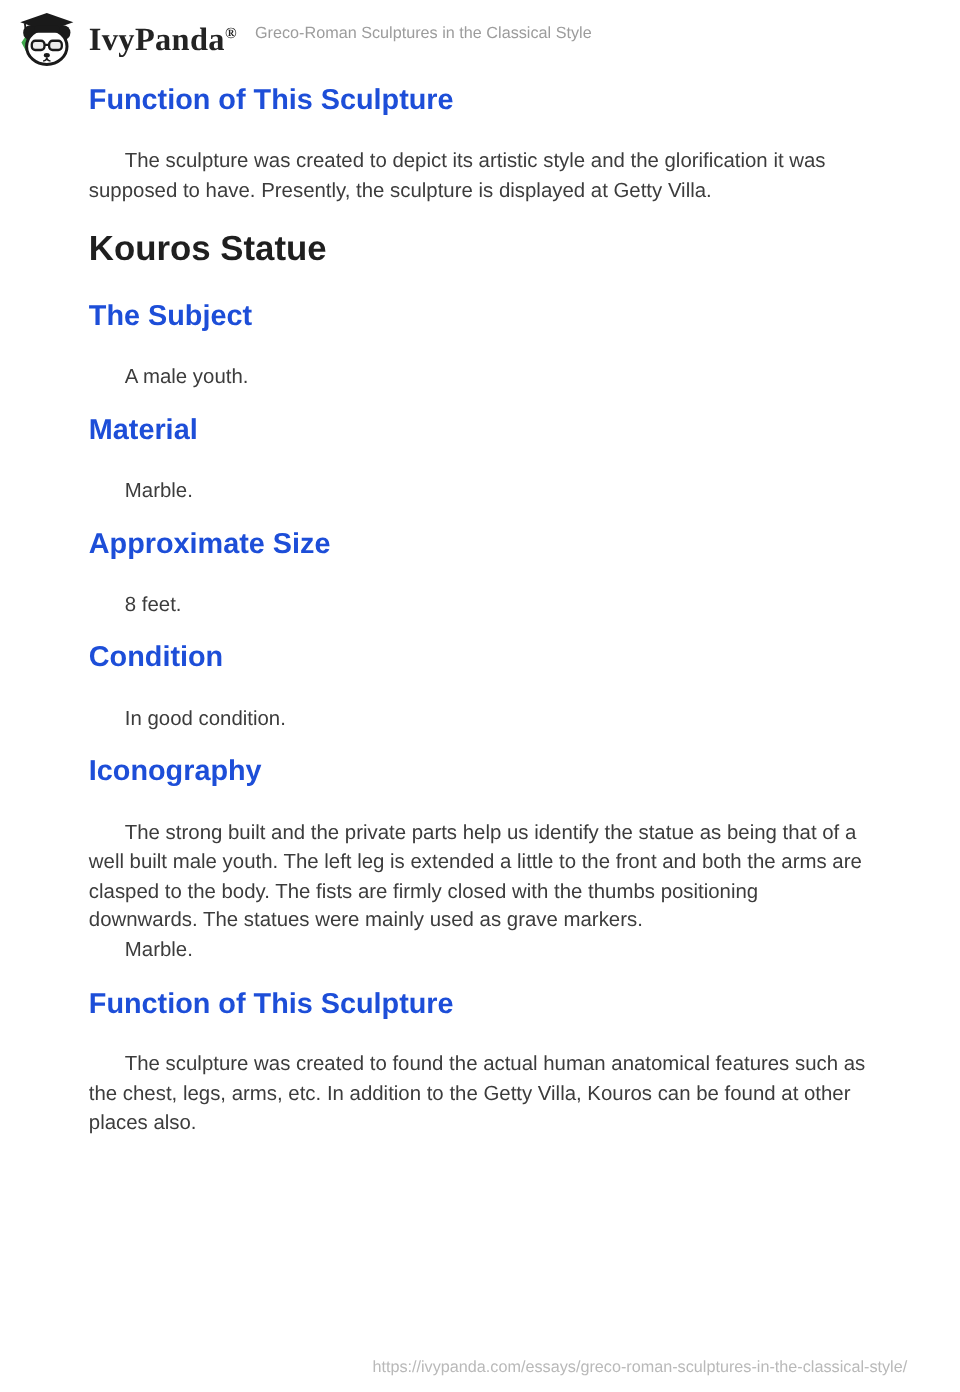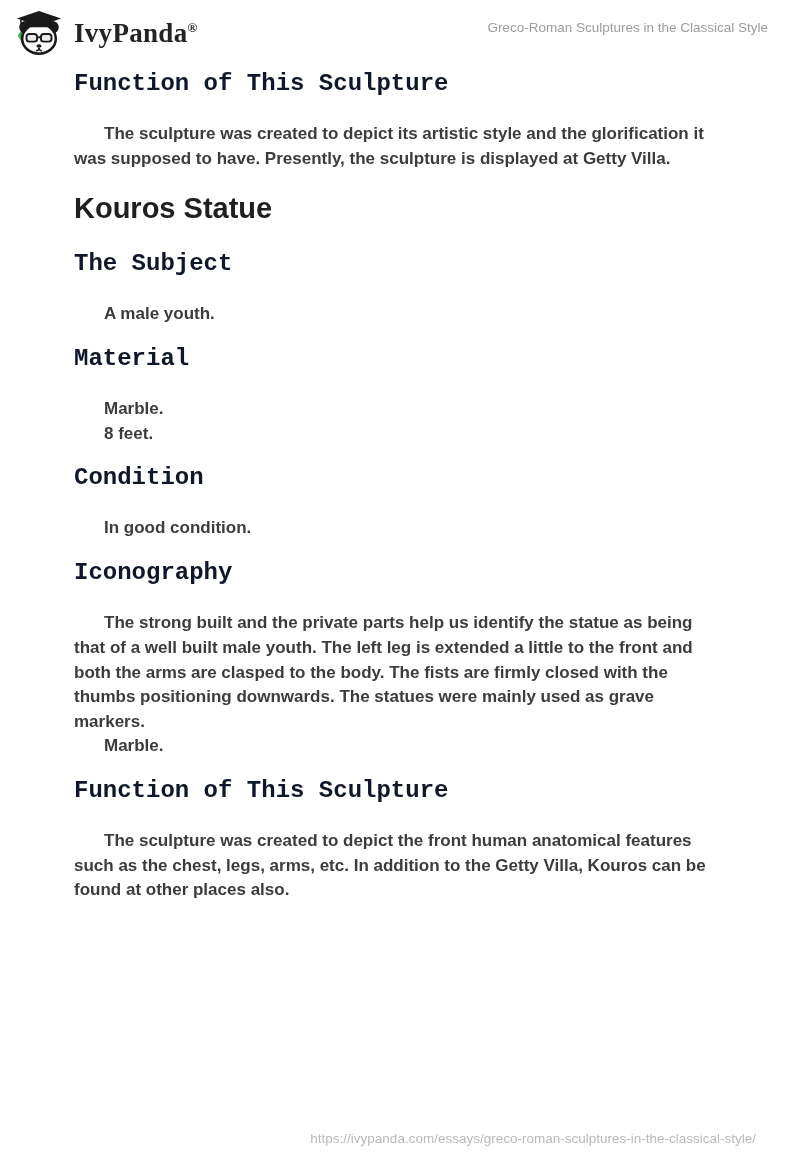--- a/index.html
+++ b/index.html
@@ -7,45 +7,45 @@
   body {
     width: 800px; height: 1160px;
     font-family: "Liberation Sans", sans-serif;
     position: relative; overflow: hidden;
   }
   .page {
     width: 800px; height: 1160px;
     background: #ffffff; position: relative;
   }
   .header {
-    display: flex; justify-content: space-between; align-items: flex-start;
+    display: flex; align-items: flex-start;
     padding: 8px 32px 0 14px; height: 62px;
   }
   .brand { display: flex; align-items: center; gap: 10px; }
   .brand-logo { width: 50px; height: 50px; display: block; }
   .brand-name {
     font-family: "Liberation Serif", serif;
     font-weight: bold; font-size: 27px; color: #232323;
     letter-spacing: 0.3px; line-height: 50px;
   }
   .brand-name sup { font-size: 13px; vertical-align: super; line-height: 0; }
-  .doc-title { font-size: 13.5px; color: #9c9c9c; margin-top: 12px; }
+  .doc-title { font-size: 13.5px; color: #9c9c9c; margin-top: 12px; margin-left: 15px; }
   .content { padding: 0 74px; }
   .article-h1 {
     font-size: 29px; font-weight: bold; color: #1f1f1f;
     margin: 19px 0 25px; line-height: 1.18;
   }
   .article-h2 {
-    font-size: 24px; font-weight: bold; color: #0f172a;
-    margin: 18px 0 24px; line-height: 1.18; font-family: Liberation Mono, monospace;
+    font-size: 24px; font-weight: bold; color: #1d4ed8;
+    margin: 18px 0 24px; line-height: 1.18;
   }
   .content .article-h2:first-child { margin-top: 8px; }
   .article-p {
     font-size: 17px; color: #3c3c3c;
-    line-height: 24.6px; text-indent: 30px; margin: 0; font-weight: bold;
+    line-height: 24.6px; text-indent: 30px; margin: 0;
   }
   .footer-url {
     position: absolute; right: 44px; bottom: 14px;
     font-size: 13.5px; color: #b9b9b9; text-decoration: none;
   }
 </style>
 </head>
 <body>
 
 <div class="page">
@@ -79,29 +79,30 @@
     <p class="article-p">The sculpture was created to depict its artistic style and the glorification it was supposed to have. Presently, the sculpture is displayed at Getty Villa.</p>
 
     <h1 class="article-h1">Kouros Statue</h1>
 
     <h2 class="article-h2">The Subject</h2>
     <p class="article-p">A male youth.</p>
 
     <h2 class="article-h2">Material</h2>
     <p class="article-p">Marble.</p>
 
+    <h2 class="article-h2">Approximate Size</h2>
     <p class="article-p">8 feet.</p>
 
     <h2 class="article-h2">Condition</h2>
     <p class="article-p">In good condition.</p>
 
     <h2 class="article-h2">Iconography</h2>
     <p class="article-p">The strong built and the private parts help us identify the statue as being that of a well built male youth. The left leg is extended a little to the front and both the arms are clasped to the body. The fists are firmly closed with the thumbs positioning downwards. The statues were mainly used as grave markers.</p>
 
     <p class="article-p">Marble.</p>
 
     <h2 class="article-h2">Function of This Sculpture</h2>
-    <p class="article-p">The sculpture was created to depict the front human anatomical features such as the chest, legs, arms, etc. In addition to the Getty Villa, Kouros can be found at other places also.</p>
+    <p class="article-p">The sculpture was created to found the actual human anatomical features such as the chest, legs, arms, etc. In addition to the Getty Villa, Kouros can be found at other places also.</p>
   </div>
 
   <a class="footer-url" href="#">https://ivypanda.com/essays/greco-roman-sculptures-in-the-classical-style/</a>
 
 </div>
 
 </body></html>

